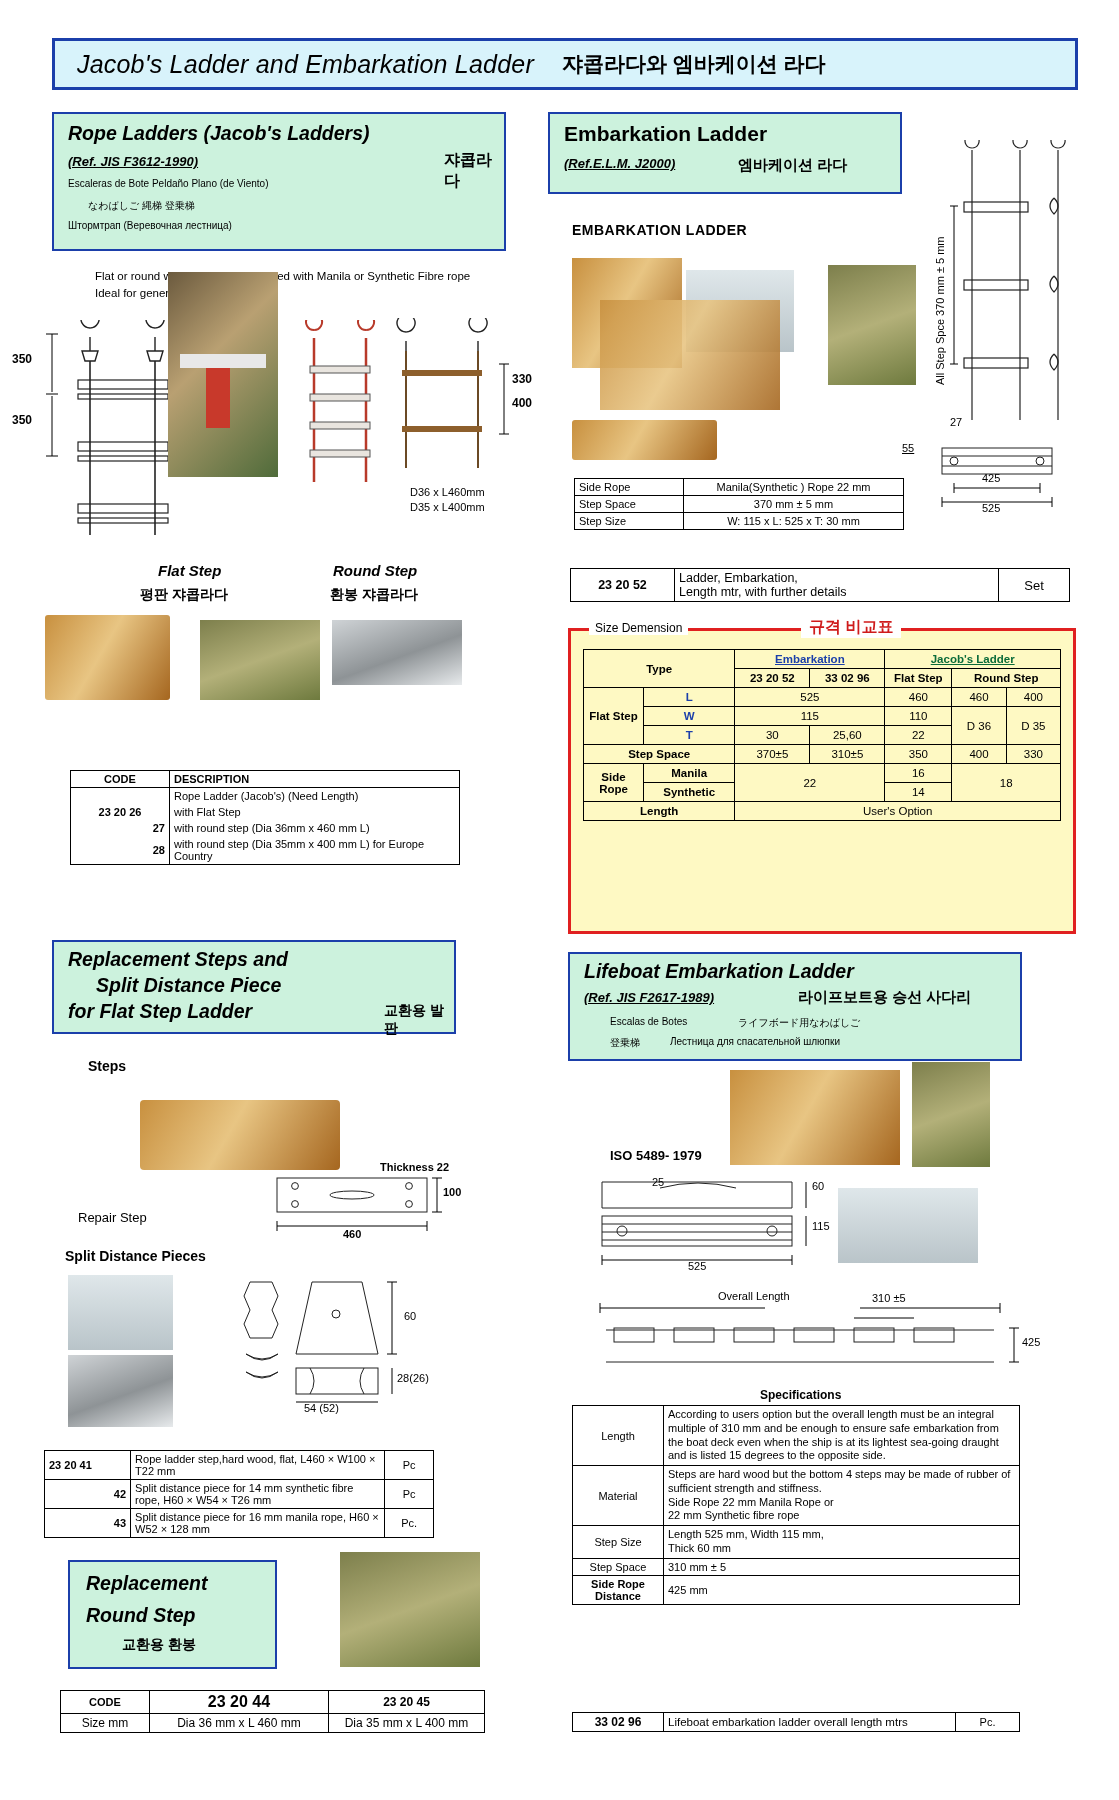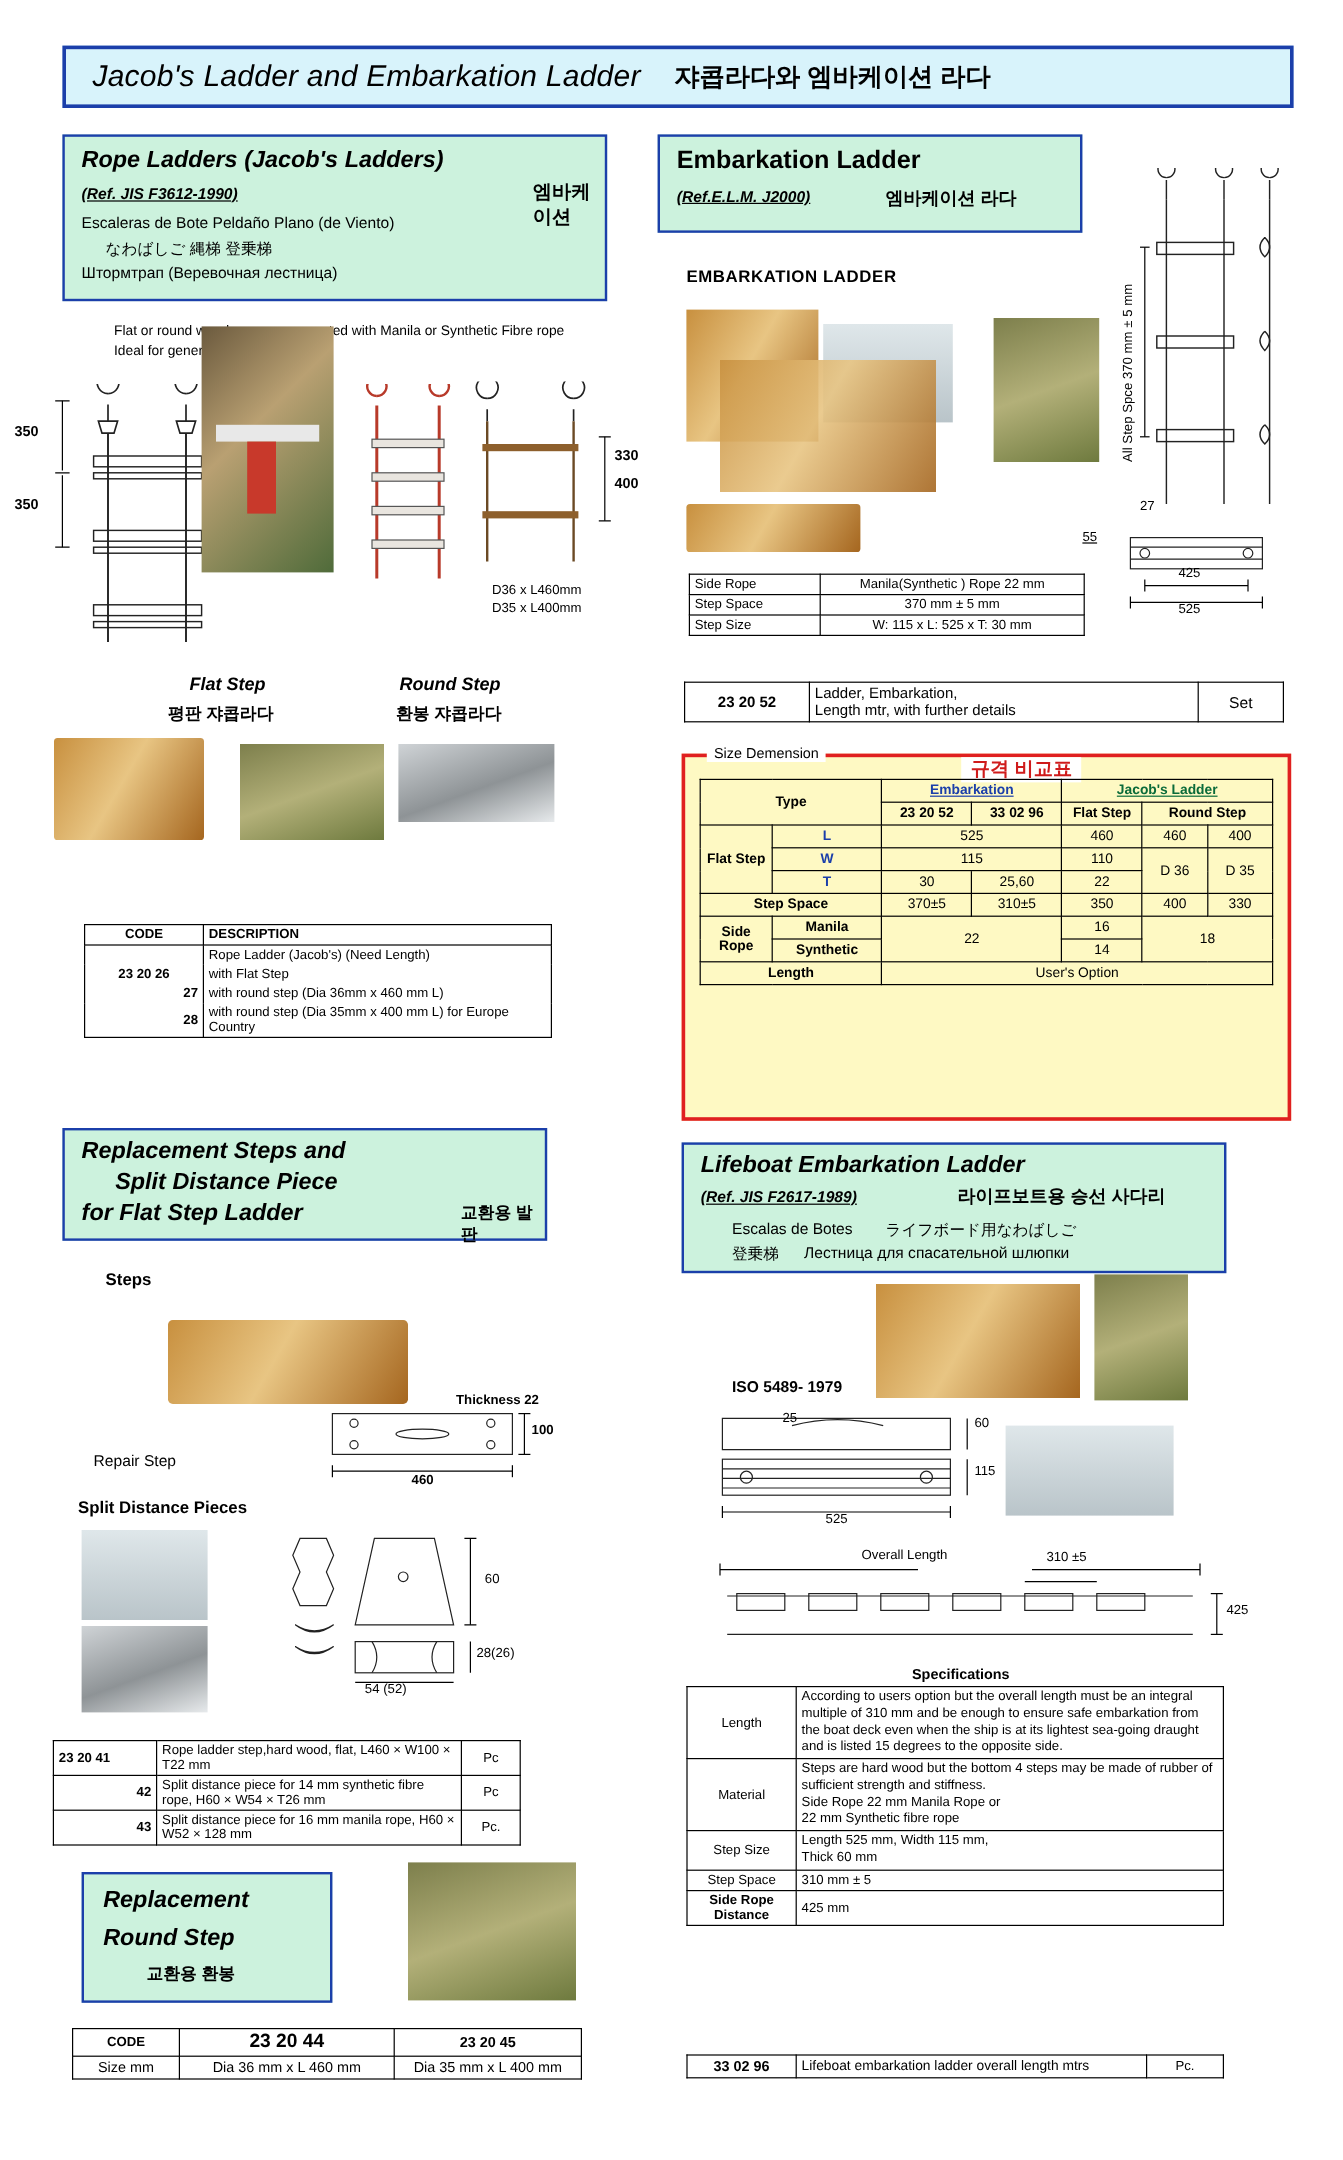--- a/index.html
+++ b/index.html
@@ -24,21 +24,21 @@
   }
   .titlebar .kr{font-weight:bold;font-size:21px;margin-left:28px;}
 
   
   .hdrbox{
     border:2px solid #1b3faa;background:#ccf2dd;position:absolute;
   }
 
   .sec-title{font-style:italic;font-weight:bold;font-size:19.5px;}
   .sec-sub{font-style:italic;font-weight:bold;font-size:13px;}
-  .small{font-size:13px;}
+  .small{font-size:10px;}
 
   
   table{border-collapse:collapse;}
   .tbl td,.tbl th{border:1px solid #000;font-size:11px;padding:2px 4px;vertical-align:middle;}
 
   .note{font-size:11.5px;line-height:1.45;}
 
   
   .ph{background:#cfcabf;border:0;}
   .ph.rope{background:linear-gradient(135deg,#6b5a3e,#b9a072 40%,#4f6b3a);}
@@ -50,36 +50,36 @@
   .lbl{position:absolute;font-size:11px;}
   .lblb{position:absolute;font-size:12px;font-weight:bold;}
 
   
   .redbox{border:3px solid #e02020;position:absolute;background:#fef9c3;}
   .cmp td{border:1px solid #000;font-size:11.5px;text-align:center;padding:3px 2px;}
   .cmp .hd{font-weight:bold;}
   .cmp .gr{color:#0b6b3a;}
   .cmp .bl{color:#1b3faa;}
 
-  .kr-red{color:#cf1b1b;font-weight:bold;margin-top:14px;}
+  .kr-red{color:#cf1b1b;font-weight:bold;}
 </style>
 </head>
 <body>
 
 <div class="page">
 
   <div class="titlebar">
     <span class="en">Jacob's Ladder and Embarkation Ladder</span>
     <span class="kr">쟈콥라다와 엠바케이션 라다</span>
   </div>
 
   <div class="hdrbox" style="left:52px;top:112px;width:450px;height:135px;">
     <div class="sec-title" style="position:absolute;left:14px;top:8px;">Rope Ladders  (Jacob's Ladders)</div>
     <div class="sec-sub" style="position:absolute;left:14px;top:40px;text-decoration:underline;">(Ref. JIS F3612-1990)</div>
-    <div style="position:absolute;left:390px;top:36px;font-weight:bold;font-size:16px;">엠바케이션</div>
+    <div style="position:absolute;left:390px;top:36px;font-weight:bold;font-size:16px;">쟈콥라다</div>
     <div class="small" style="position:absolute;left:14px;top:64px;">Escaleras de Bote Peldaño Plano (de Viento)</div>
     <div class="small" style="position:absolute;left:14px;top:85px;margin-left:20px;">なわばしご    縄梯   登乗梯</div>
     <div class="small" style="position:absolute;left:14px;top:106px;">Штормтрап (Веревочная лестница)</div>
   </div>
   <div class="note" style="position:absolute;left:95px;top:268px;width:400px;">Flat or round wooden rungs supported with Manila or Synthetic Fibre rope    Ideal for general purpose use.</div>
 
   <div style="position:absolute;left:60px;top:320px;width:130px;height:220px;">
     <svg width="130" height="220" viewBox="0 0 130 220">
       <path d="M30 8 a9 9 0 1 1 .1 0 M30 17 l0 14 M22 31 l16 0 l-3 10 l-10 0 z" fill="none" stroke="#222" stroke-width="1.4"></path>
       <path d="M95 8 a9 9 0 1 1 .1 0 M95 17 l0 14 M87 31 l16 0 l-3 10 l-10 0 z" fill="none" stroke="#222" stroke-width="1.4"></path>

